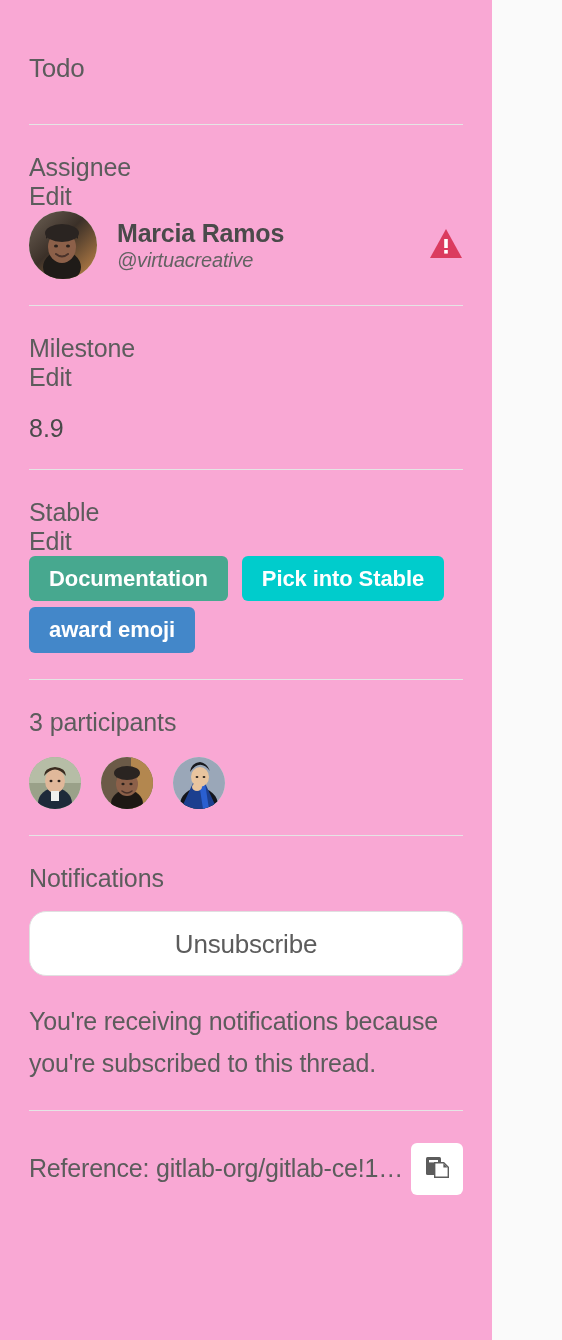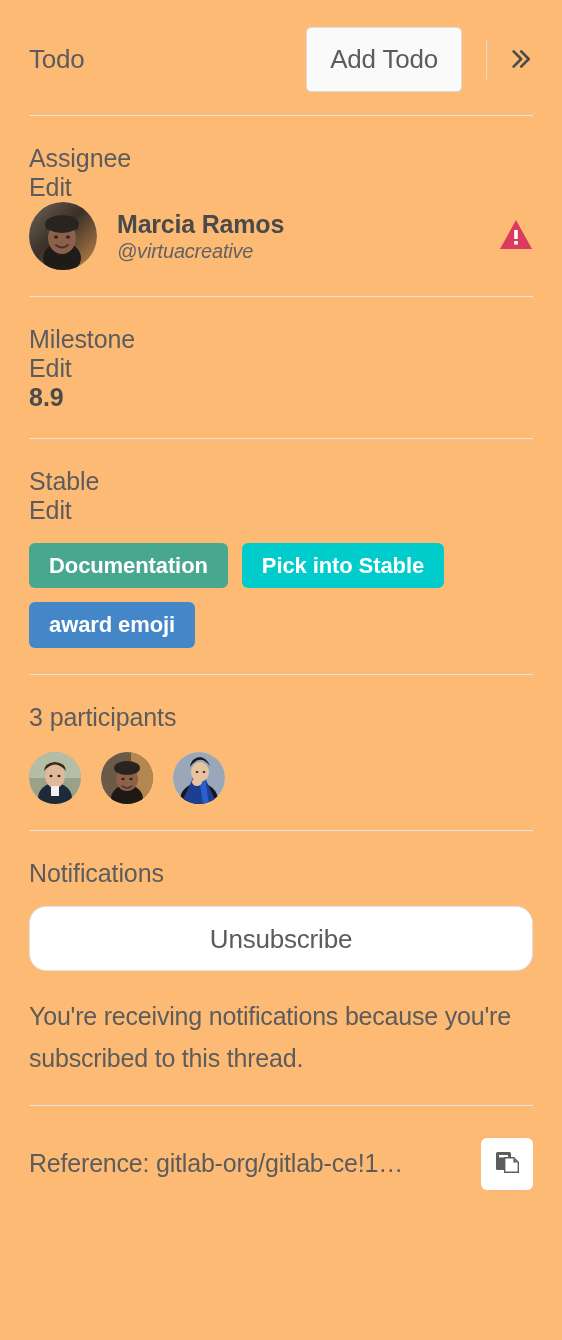--- a/index.html
+++ b/index.html
@@ -10,25 +10,25 @@
     width: 562px;
     height: 1340px;
     background: #fafafa;
     font-family: "Liberation Sans", "DejaVu Sans", sans-serif;
     color: #5c5c5c;
     overflow: hidden;
     -webkit-font-smoothing: antialiased;
   }
 
   .sidebar {
-    width: 562px;
+    width: 492px;
     height: 1340px;
     box-sizing: border-box;
-    padding: 3px 29px;
-    background: #fdba74;
+    padding: 12px 29px;
+    background: #f9a8d4;
     position: relative;
   }
 
   .divider {
     height: 1px;
     background: #e5e5e5;
     width: 100%;
   }
 
   
@@ -130,30 +130,30 @@
   }
   .warning-icon {
     margin-left: auto;
     flex: none;
     display: block;
   }
 
   
   .milestone-value {
     font-size: 25px;
-    font-weight: bold;
+    font-weight: normal;
     color: #4a4a4a;
+    margin-top: 22px;
   }
 
   
   .labels-wrap {
-    margin-top: 18px;
     display: flex;
     flex-wrap: wrap;
-    gap: 14px 14px;
+    gap: 6px 14px;
   }
   .label-pill {
     border-radius: 6px;
     color: #ffffff;
     font-size: 22px;
     font-weight: bold;
     padding: 10px 20px;
     line-height: 1.15;
     cursor: pointer;
     letter-spacing: -0.1px;
@@ -225,30 +225,20 @@
     flex: none;
   }
 </style>
 </head>
 <body>
 
 <div class="sidebar">
 
   <div class="todo-block">
     <span class="todo-label">Todo</span>
-    <div class="todo-actions">
-      <button class="btn-add-todo">Add Todo</button>
-      <div class="vsep"></div>
-      <div class="collapse-icon">
-        <svg width="26" height="26" viewBox="0 0 24 24" fill="none" stroke="#4a4a4a" stroke-width="2.4" stroke-linecap="round" stroke-linejoin="round">
-          <polyline points="7 5 14 12 7 19"></polyline>
-          <polyline points="14 5 21 12 14 19"></polyline>
-        </svg>
-      </div>
-    </div>
   </div>
 
   <div class="divider"></div>
 
   <div class="section">
     <div class="section-head">
       <span class="section-title">Assignee</span>
       <a class="edit-link">Edit</a>
     </div>
     <div class="assignee-row">

